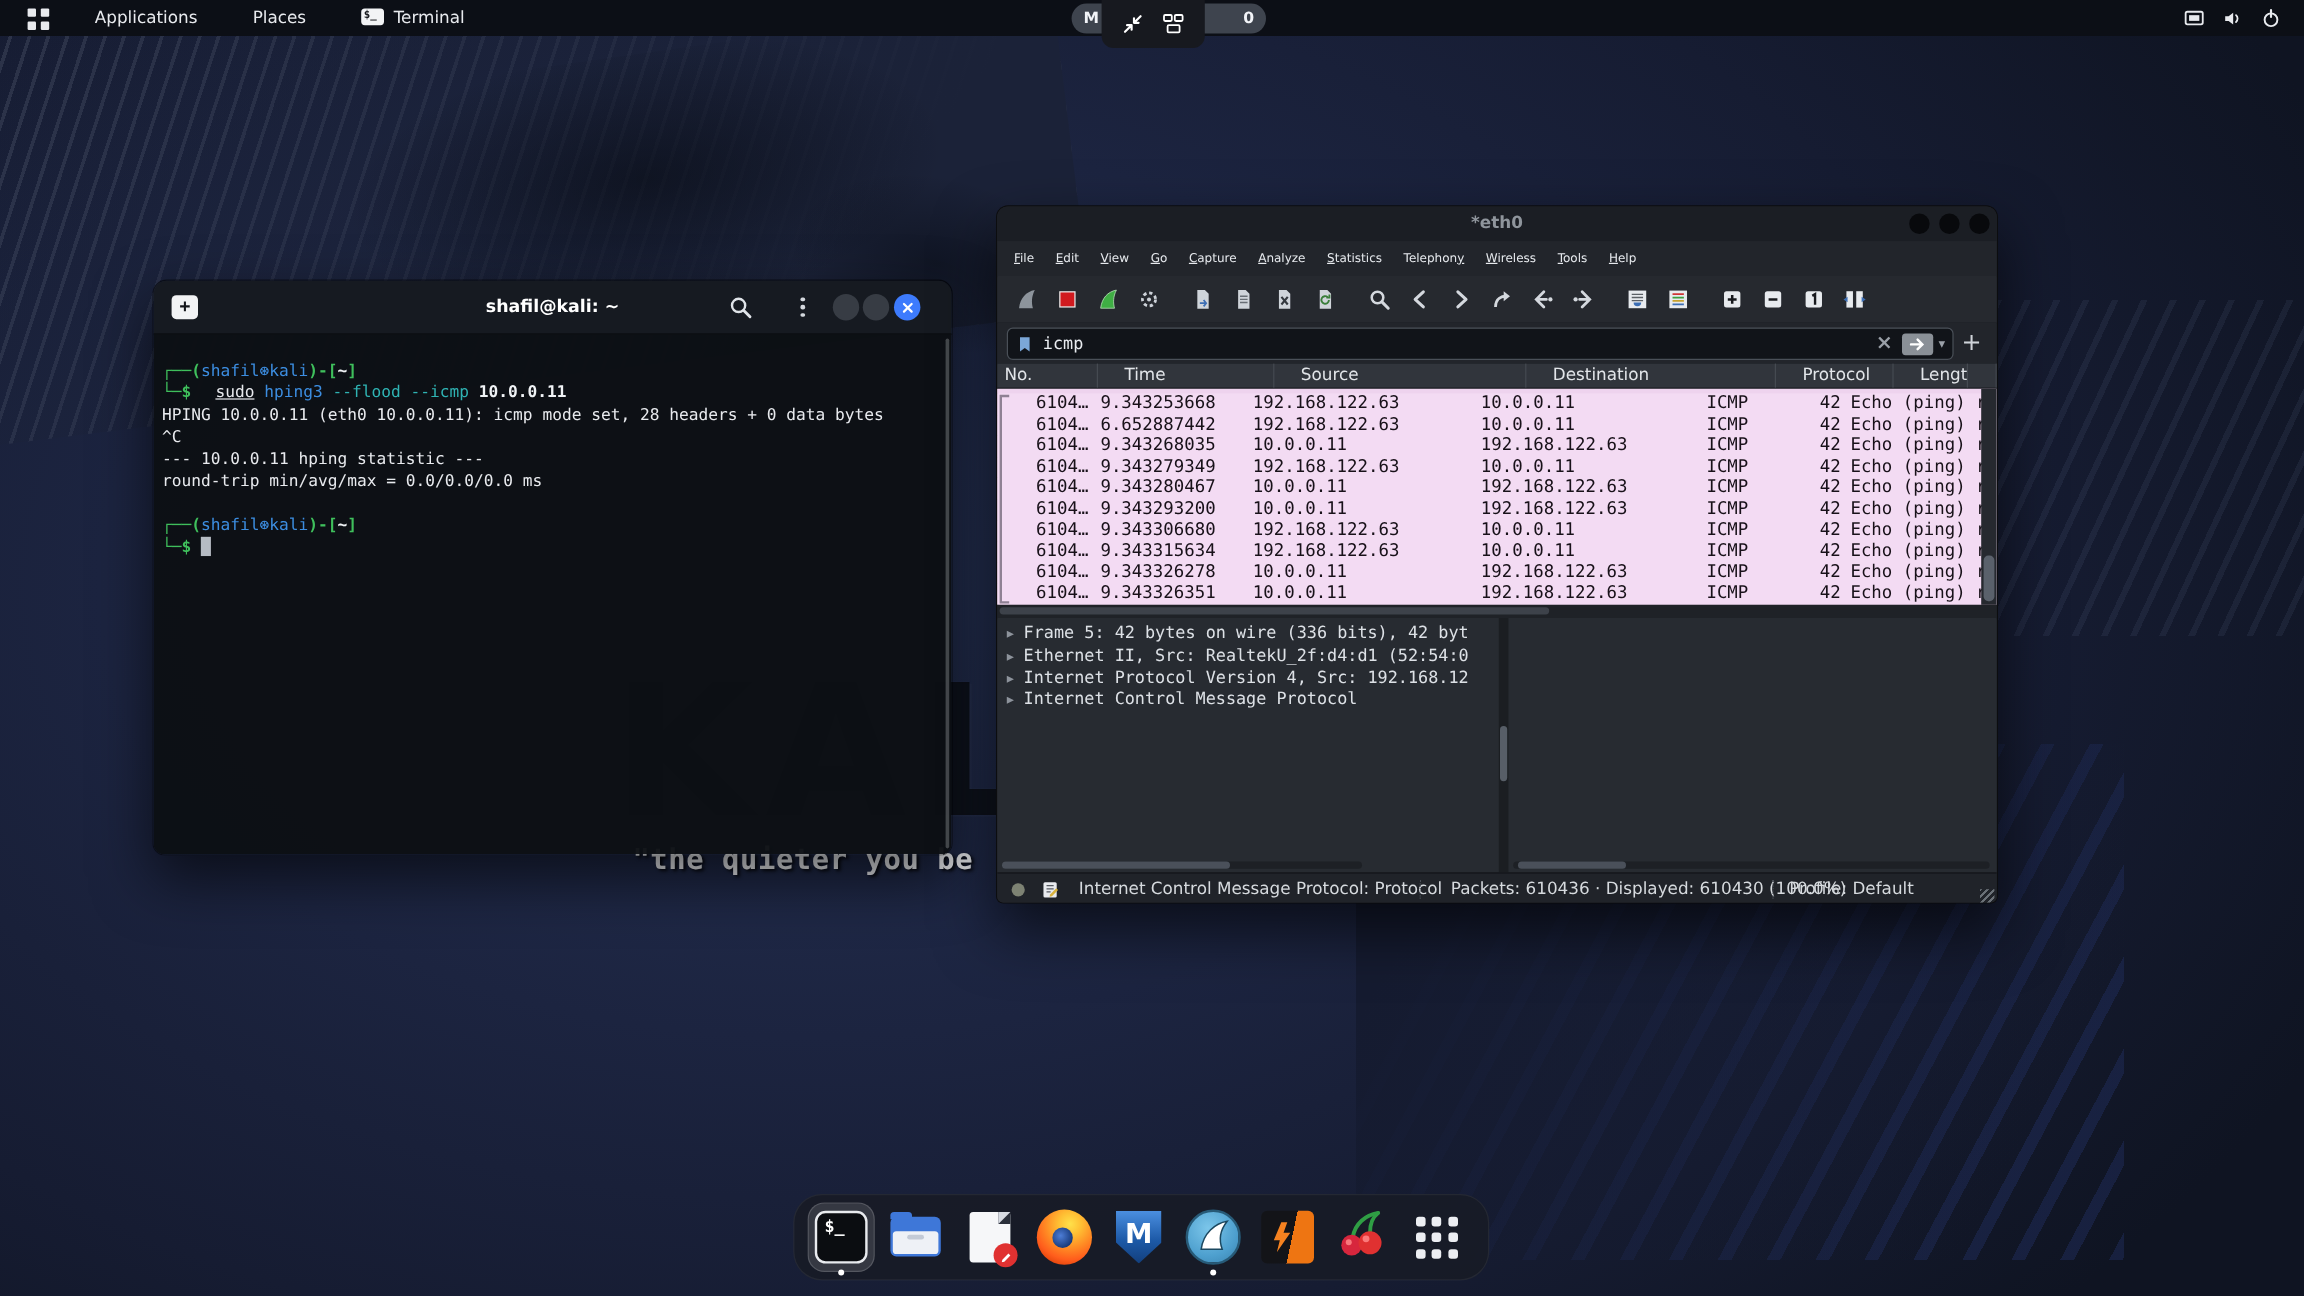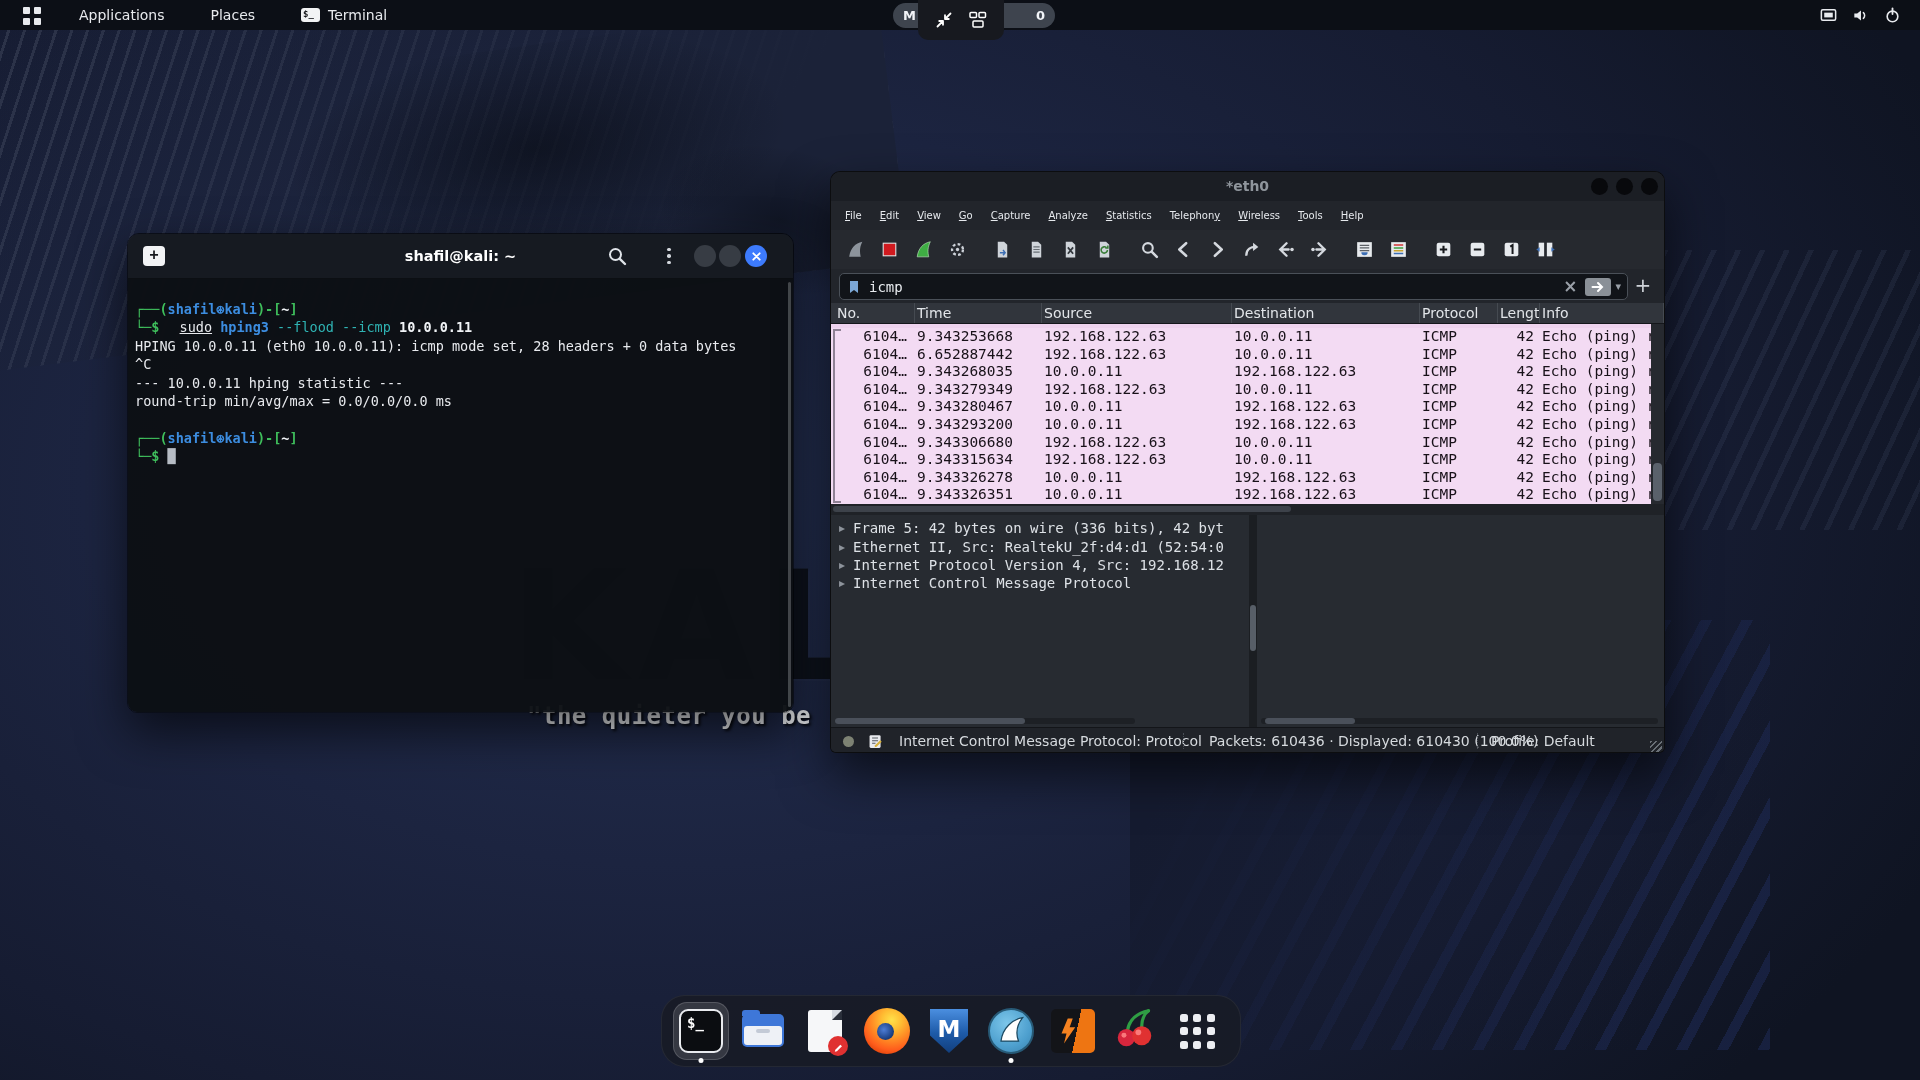--- a/index.html
+++ b/index.html
@@ -30,21 +30,21 @@
     text-shadow:2px 2px 3px rgba(0,0,0,.85);z-index:3;letter-spacing:.5px;}
 
   
   #topbar{position:absolute;left:0;top:0;width:1920px;height:30px;background:#0c0f16;z-index:50;
     display:flex;align-items:center;color:#e8eaee;font-size:14px;}
   .tb-grid{width:20px;height:20px;margin:0 0 0 23px;position:relative;cursor:pointer;}
   .tb-grid i{position:absolute;width:7px;height:7px;background:#e8eaee;border-radius:1px;}
   .tb-grid i:nth-child(1){left:0;top:2px;}.tb-grid i:nth-child(2){left:11px;top:2px;}
   .tb-grid i:nth-child(3){left:0;top:13px;}.tb-grid i:nth-child(4){left:11px;top:13px;}
   #topbar-menus{display:flex;align-items:center;margin-left:30px;gap:34px;}
-  .tb-menu{display:flex;align-items:center;gap:8px;font-weight:500;cursor:pointer;padding:2px 6px;}
+  .tb-menu{display:flex;gap:8px;font-weight:500;cursor:pointer;padding:2px 6px;}
   .tb-appicon{display:inline-flex;align-items:flex-start;justify-content:flex-start;width:19px;height:14px;
     background:#f2f3f5;border-radius:3px;color:#15171c;font-size:9px;font-weight:700;
     font-family:"DejaVu Sans Mono",monospace;padding:1px 0 0 2px;box-sizing:border-box;}
   .tb-pill{position:absolute;left:893px;top:3px;width:142px;height:25px;border-radius:13px;
     background:rgba(145,155,172,.38);display:flex;align-items:center;justify-content:space-between;
     padding:0 10px;color:#f2f4f8;font-size:13px;font-weight:600;z-index:51;}
   .tb-toast{position:absolute;left:918px;top:0;width:86px;height:40px;background:#17191f;
     border-radius:0 0 10px 10px;display:flex;align-items:center;justify-content:center;gap:14px;z-index:52;}
   .tb-toast svg{width:20px;height:20px;cursor:pointer;}
   #topbar-status{position:absolute;right:18px;top:0;height:30px;display:flex;align-items:center;gap:13px;}
@@ -66,21 +66,21 @@
     flex-direction:column;align-items:center;justify-content:center;gap:3px;}
   .t-kebab i{width:3.5px;height:3.5px;border-radius:50%;background:#d4d8de;}
   .t-circle{position:absolute;top:11px;width:22px;height:22px;border-radius:50%;background:#373c44;cursor:pointer;}
   .t-min{left:566px;}.t-max{left:591px;}
   .t-close{left:617px;background:#3d7bfd;display:flex;align-items:center;justify-content:center;}
   .term-body{position:absolute;left:0;top:44px;right:0;bottom:0;background:rgba(12,15,20,.97);
     padding:22px 6px 6px 7px;box-sizing:border-box;cursor:text;}
   .term-scrollbar{position:absolute;right:2px;top:48px;bottom:5px;width:3px;background:rgba(235,238,243,.25);border-radius:2px;}
   .term-line{font-family:"DejaVu Sans Mono",monospace;font-size:13.5px;line-height:18.4px;white-space:pre;color:#e8eaee;}
   .sg-green{color:#3fbf5c;font-weight:700;}
-  .sg-blue{color:#3c8de0;font-weight:700;}
+  .sg-blue{color:#3c8de0;font-weight:400;}
   .sg-teal{color:#2fb3b3;}
   .sg-white{color:#e8eaee;}
   .sg-whitebold{color:#f0f3f6;font-weight:700;}
   .sg-underline{color:#e8eaee;text-decoration:underline;margin-left:12px;}
   .sg-cursor{color:#b6bcc4;}
 
   
   #wireshark-window{position:absolute;left:830px;top:171px;width:835px;height:582px;z-index:11;
     border-radius:10px 10px 6px 6px;overflow:hidden;background:#23262c;
     box-shadow:0 22px 50px rgba(0,0,0,.62);border:1px solid rgba(0,0,0,.65);box-sizing:border-box;}
@@ -105,21 +105,21 @@
   .ws-filter-text{color:#e9ecf0;font-size:14px;font-family:"DejaVu Sans Mono",monospace;flex:1;}
   .ws-clear{color:#9aa0a8;font-size:17px;font-weight:700;margin-right:8px;cursor:pointer;line-height:1;}
   .ws-apply{width:26px;height:18px;background:#8a9097;border-radius:3px;margin-right:4px;cursor:pointer;
     display:flex;align-items:center;justify-content:center;}
   .ws-apply svg{width:14px;height:12px;}
   .ws-caret{color:#9aa0a8;font-size:11px;cursor:pointer;}
   .ws-addfilter{position:absolute;right:9px;top:4px;width:24px;height:25px;color:#cfd3d9;font-size:20px;
     text-align:center;line-height:25px;cursor:pointer;}
   .ws-header{position:absolute;left:0;top:131px;right:0;height:21px;background:#31353c;
     border-bottom:1px solid #15171b;display:grid;
-    grid-template-columns:80px 127px 190px 188px 78px 42px 1fr;padding-left:4px;box-sizing:border-box;}
+    grid-template-columns:80px 127px 190px 188px 78px 42px 1fr;padding-left:4px;box-sizing:border-box;gap:20px;}
   .ws-header span{color:#e2e5e9;font-size:14px;line-height:21px;border-right:1px solid #454a51;
     padding-left:2px;overflow:hidden;cursor:pointer;}
   .ws-list{position:absolute;left:0;top:152px;right:0;height:180px;background:#f3dbf3;overflow:hidden;}
   .pkt-sliver{height:4px;background:#eed3ee;}
   .pkt-row{display:grid;grid-template-columns:80px 127px 190px 188px 78px 42px 1fr;height:17.6px;
     padding-left:4px;box-sizing:border-box;background:#f3dbf3;cursor:default;}
   .pkt-row .pc{font-family:"DejaVu Sans Mono",monospace;font-size:14.5px;line-height:17.6px;color:#181119;
     white-space:pre;overflow:hidden;padding-left:2px;}
   .pc-no{text-align:right;padding-right:8px;}
   .pc-len{text-align:right;padding-right:6px;padding-left:0;}

